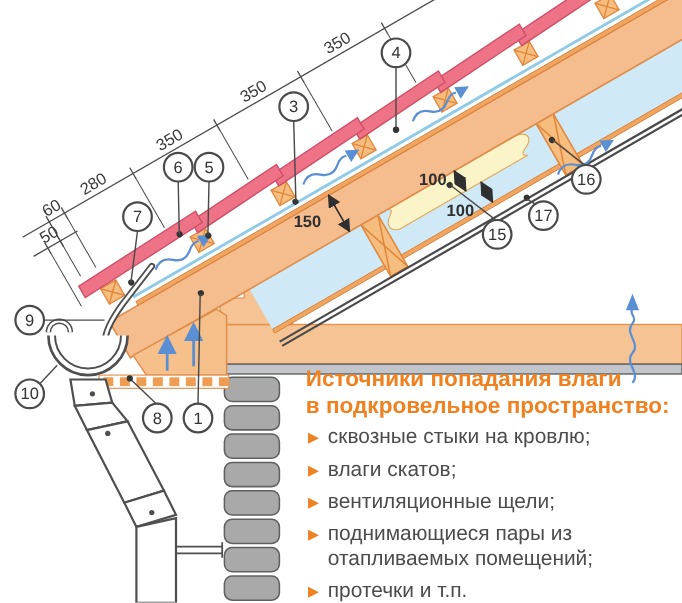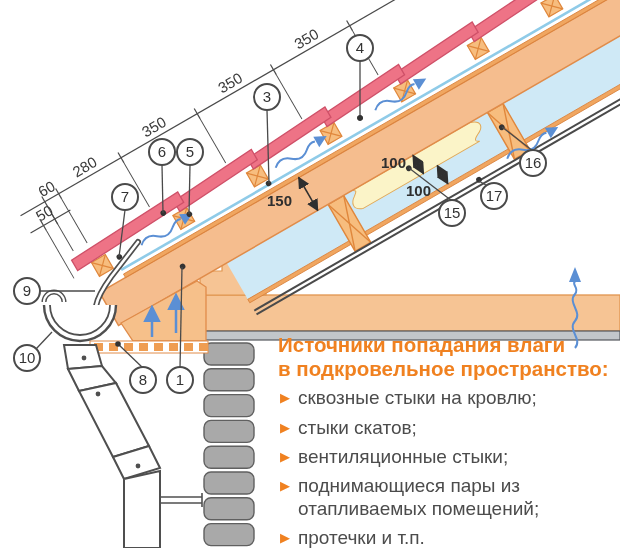--- a/index.html
+++ b/index.html
@@ -298,25 +298,25 @@
 <div id="legend">
   <div class="title">Источники попадания влаги</div>
   <div class="title">в подкровельное пространство:</div>
   <ul>
     <li>
           <span class="marker">▶</span>
           <span>сквозные стыки на кровлю;</span>
         </li>
     <li>
           <span class="marker">▶</span>
-          <span>стыки скатов;</span>
-        </li>
-    <li>
-          <span class="marker">▶</span>
-          <span>вентиляционные стыки;</span>
+          <span>влаги скатов;</span>
+        </li>
+    <li>
+          <span class="marker">▶</span>
+          <span>вентиляционные щели;</span>
         </li>
     <li>
           <span class="marker">▶</span>
           <span>поднимающиеся пары из отапливаемых помещений;</span>
         </li>
     <li>
           <span class="marker">▶</span>
           <span>протечки и т.п.</span>
         </li>
   </ul>

